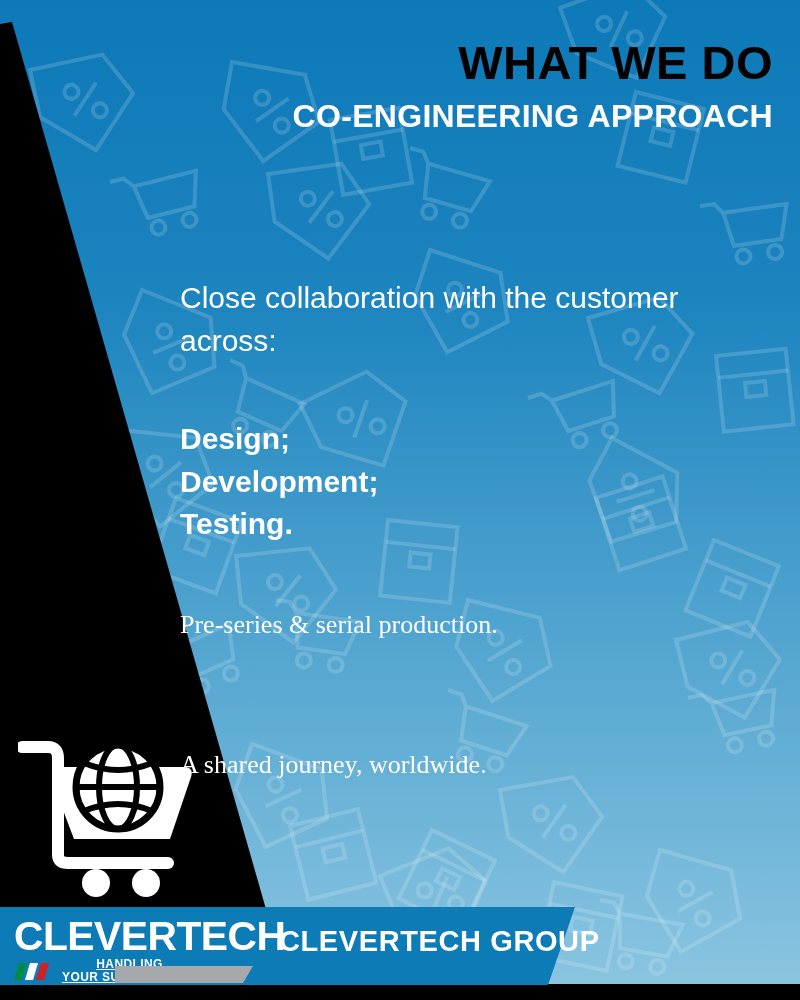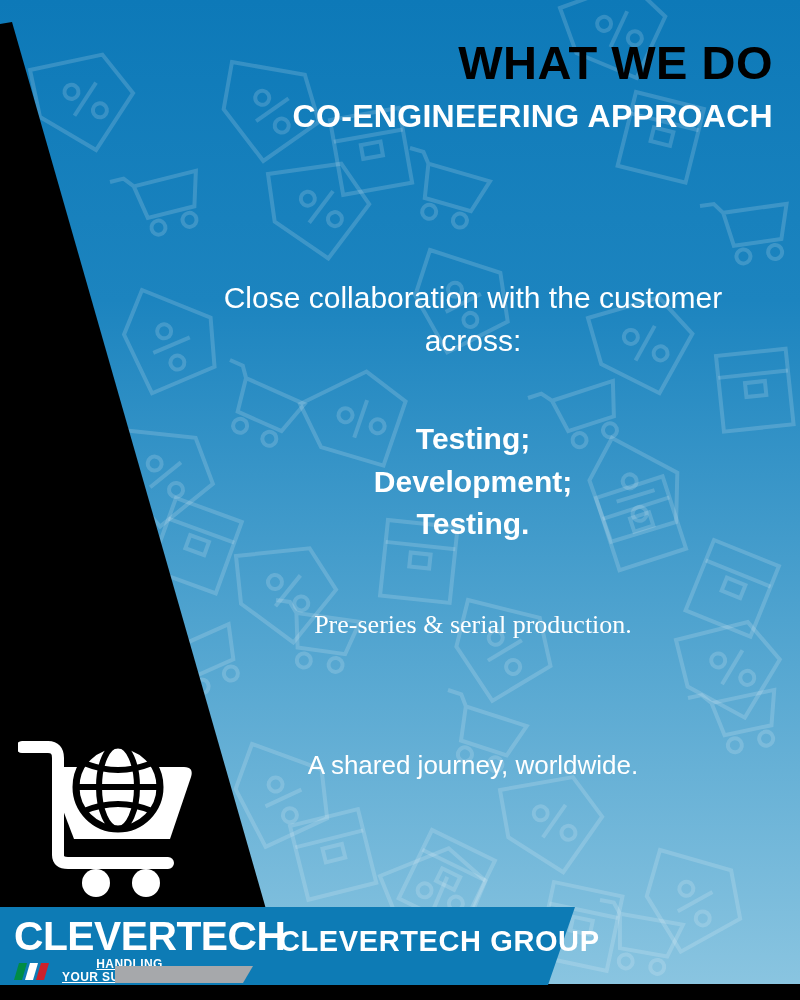--- a/index.html
+++ b/index.html
@@ -42,26 +42,26 @@
     font-size:47px;font-weight:bold;color:#000;letter-spacing:.5px;
     line-height:1.05;margin:0;
   }
   #subtitle{
     font-size:32px;font-weight:bold;color:#ffffff;letter-spacing:.3px;
     line-height:1.1;margin:12px 0 17px 0;
   }
 
   
   .body-block{
-    position:absolute;right:27px;text-align:center;color:#ffffff;
+    position:absolute;right:20px;text-align:left;color:#ffffff;
   }
   #para-1{top:277px;width:600px;font-size:30px;line-height:1.42;font-weight:400;}
   #para-2{top:418px;width:600px;font-size:30px;line-height:1.42;font-weight:bold;}
   #para-3{top:607px;width:600px;font-size:26px;line-height:1.4;font-weight:400;font-family:Liberation Serif, serif;}
-  #para-4{top:747px;width:600px;font-size:26px;line-height:1.4;font-weight:400;}
+  #para-4{top:747px;width:600px;font-size:26px;line-height:1.4;font-weight:400;font-family:Liberation Serif, serif;}
 
   
   #banner{
     position:absolute;left:0;top:907px;width:575px;height:78px;
     background:#0d7bb5;
     clip-path:polygon(0 0, 575px 0, 548px 78px, 0 78px);
   }
   #brand{
     position:absolute;left:14px;top:910px;width:260px;height:78px;text-align:right;
   }
@@ -168,21 +168,21 @@
     <h1 id="title">WHAT WE DO</h1>
     <h2 id="subtitle">CO-ENGINEERING APPROACH</h2>
   </div>
 
   <div class="body-block" id="para-1">
     <div>Close collaboration with the customer</div>
     <div>across:</div>
   </div>
 
   <div class="body-block" id="para-2">
-    <div>Testing;</div>
+    <div>Design;</div>
     <div>Development;</div>
     <div>Testing.</div>
   </div>
 
   <div class="body-block" id="para-3">
     <div>Pre-series &amp; serial production.</div>
   </div>
 
   <div class="body-block" id="para-4">
     <div>A shared journey, worldwide.</div>

